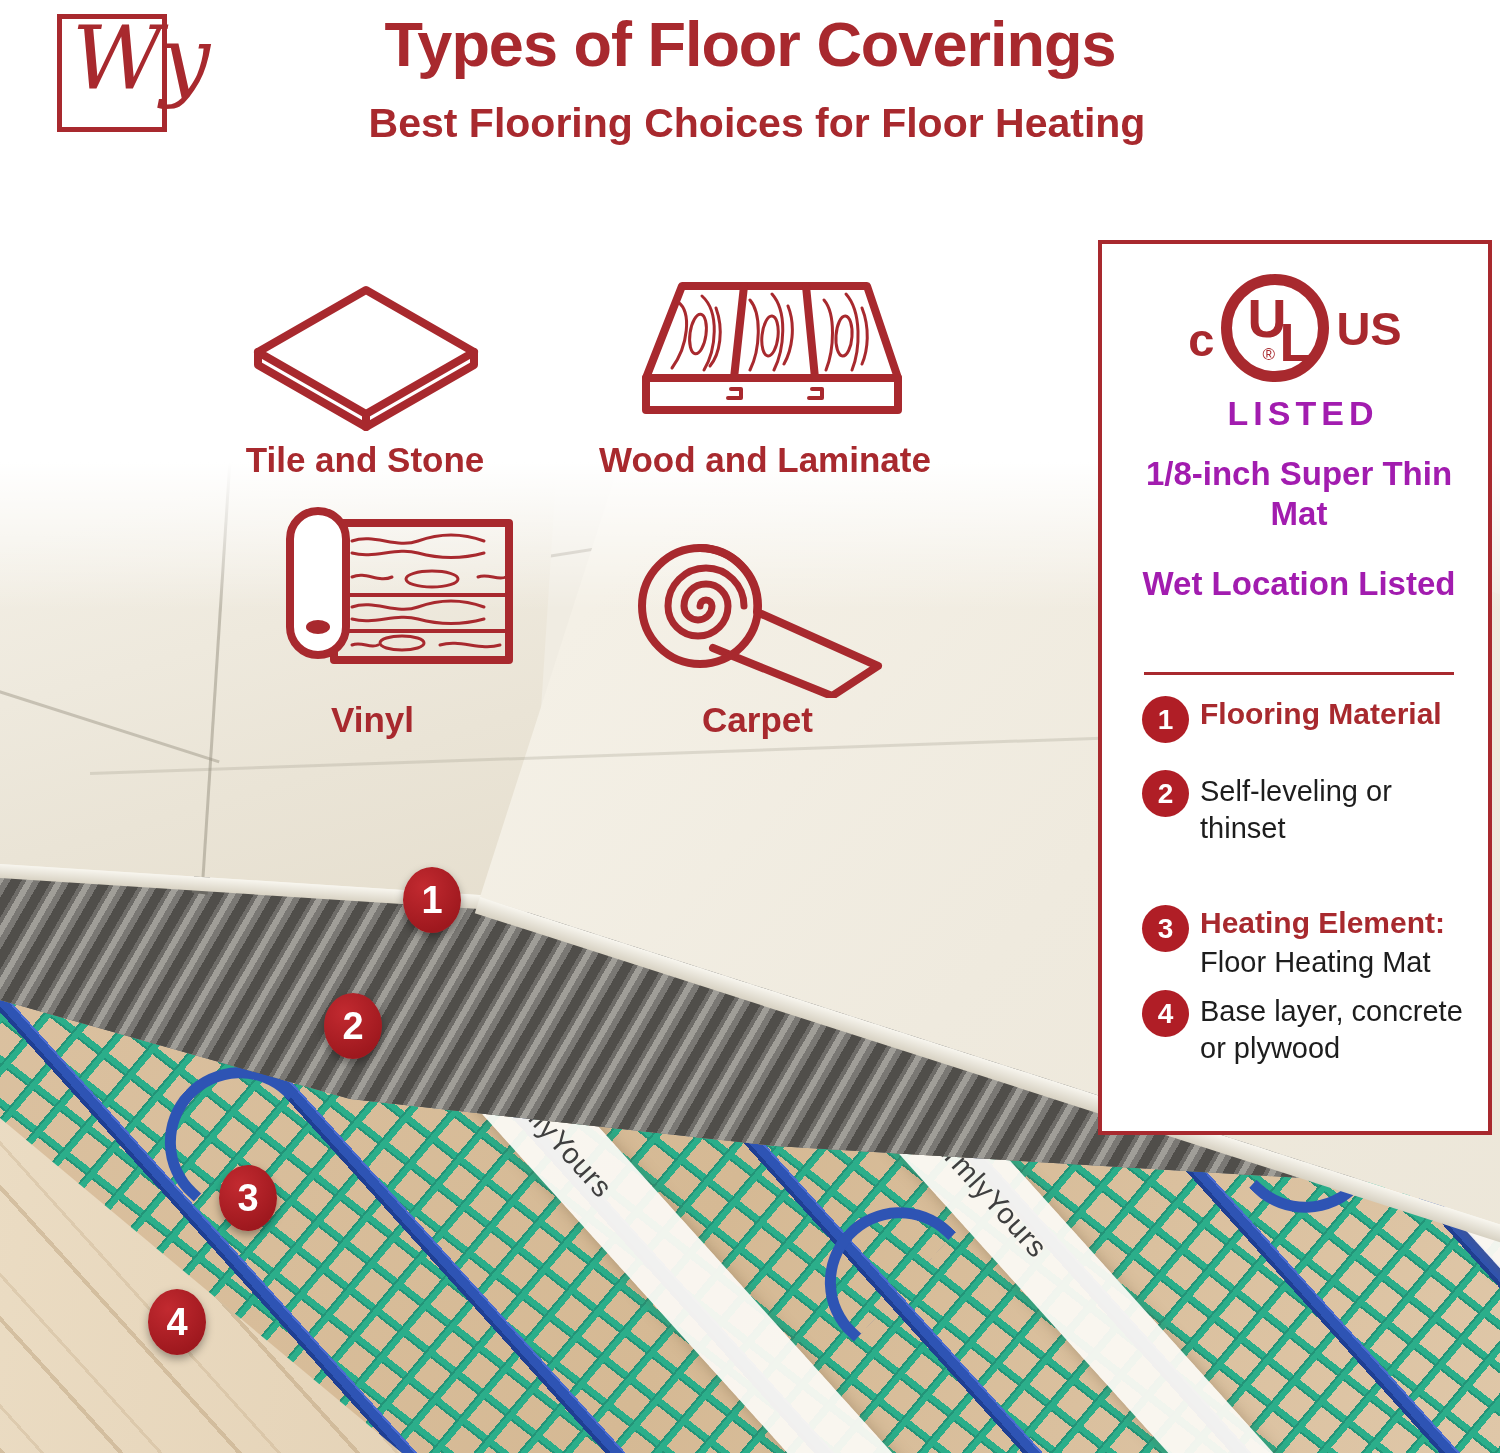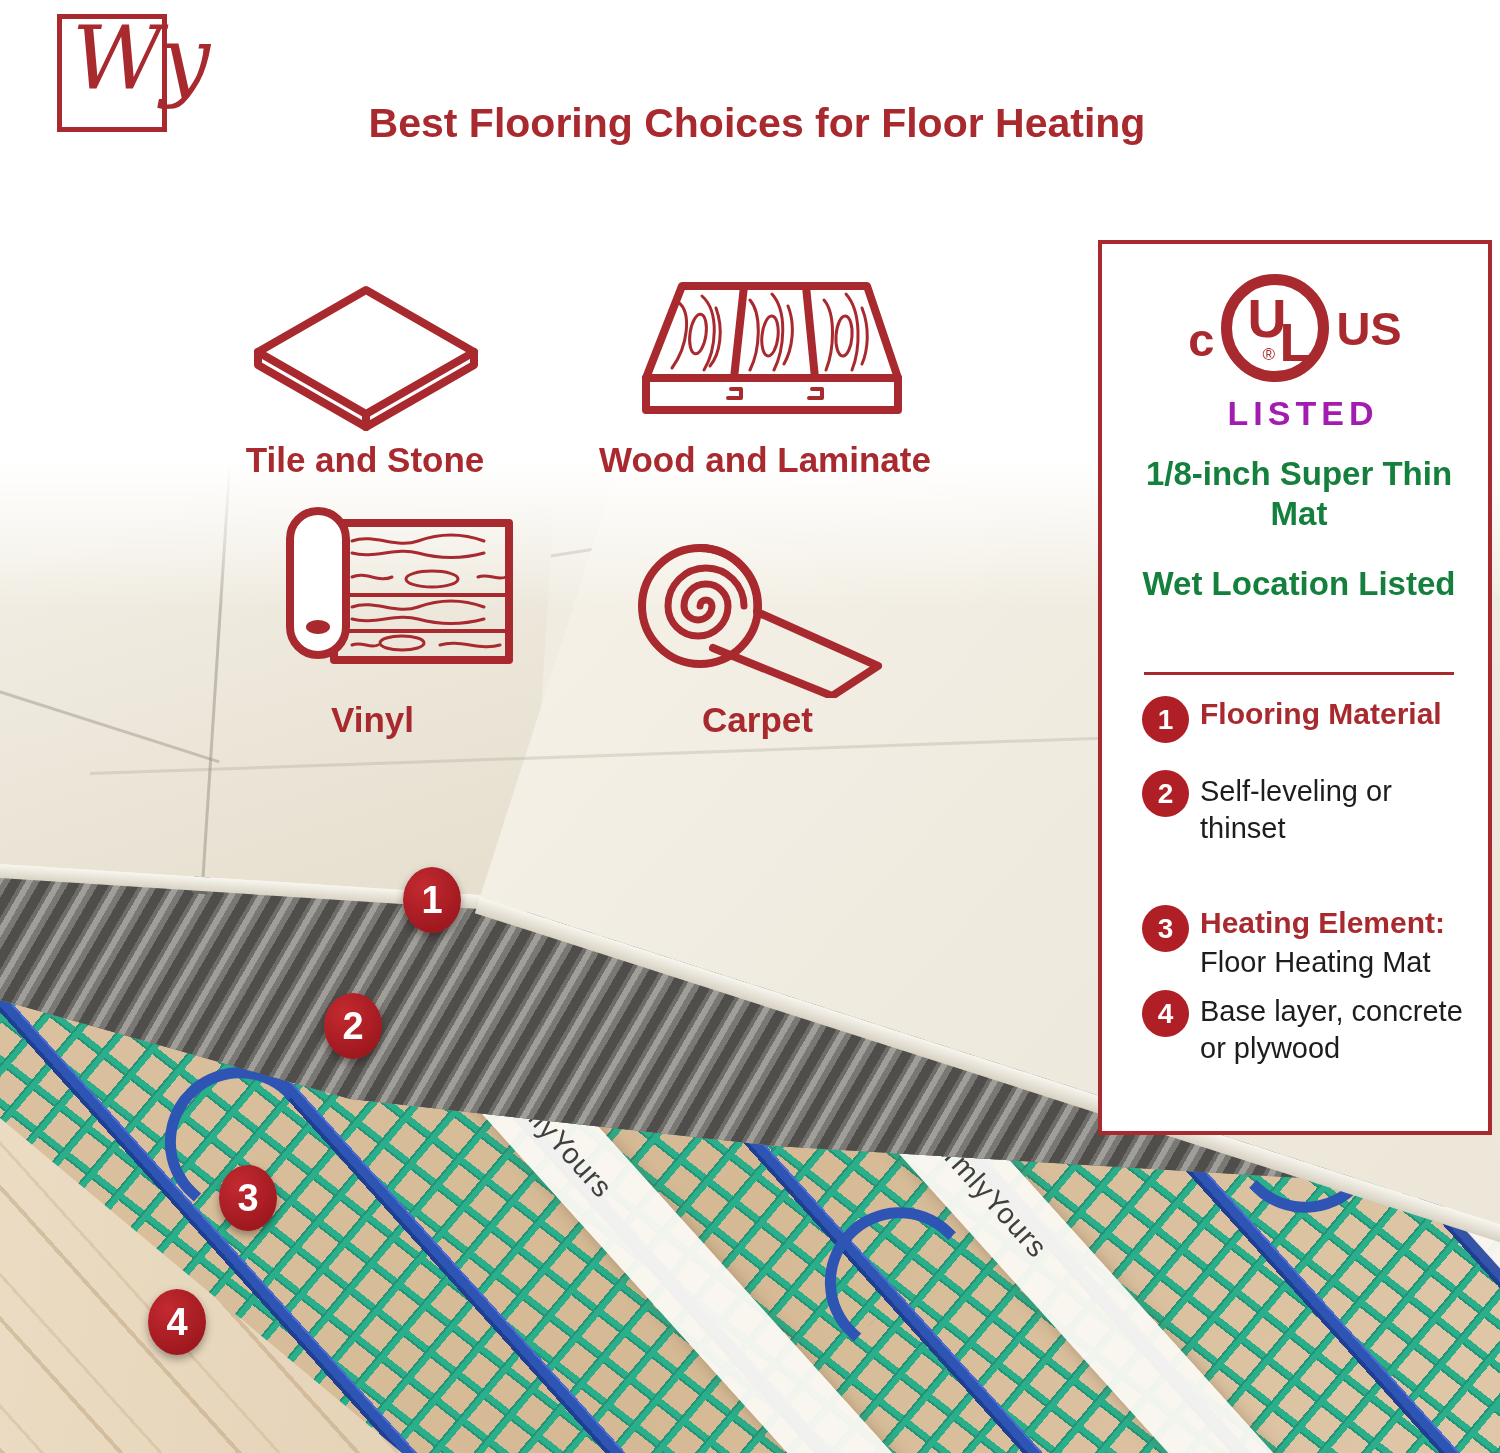--- a/index.html
+++ b/index.html
@@ -126,21 +126,21 @@
   .ul-c { align-self:flex-start; margin-top:38px; }
   .ul-us { align-self:flex-end; margin-bottom:26px; }
   .ul-circle { position:relative; width:108px; height:108px; border:11px solid #A8292E;
     border-radius:50%; background:#fff; }
   .ul-u { position:absolute; left:15px; top:2px;  font-size:54px; font-weight:bold; color:#A8292E; }
   .ul-l { position:absolute; left:47px; top:26px; font-size:54px; font-weight:bold; color:#A8292E; }
   .ul-r { position:absolute; left:30px; top:60px; font-size:17px; color:#A8292E; }
   .ul-listed { position:absolute; left:8px; top:150px; width:100%; text-align:center;
     font-size:34px; font-weight:bold; color:#a21caf; letter-spacing:5px; }
   .feature { position:absolute; left:37px; width:320px; text-align:center;
-    font-size:33px; font-weight:bold; color:#15803d; line-height:1.2; }
+    font-size:33px; font-weight:bold; color:#a21caf; line-height:1.2; }
   #feature0 { top:210px; }
   #feature1 { top:320px; }
   .panel-divider { position:absolute; left:42px; top:428px; width:310px; height:3px;
     background:#A8292E; }
   .layer-item { position:absolute; left:40px; width:330px; }
   #layer0 { top:452px; } #layer1 { top:526px; } #layer2 { top:661px; } #layer3 { top:746px; }
   .layer-badge { position:absolute; left:0; top:0; width:47px; height:47px; border-radius:50%;
     background:#B01E26; color:#fff; font-size:28px; font-weight:bold;
     display:flex; align-items:center; justify-content:center; }
   .layer-text { margin-left:58px; width:272px; }
@@ -149,20 +149,21 @@
   .layer-desc:empty { display:none; }
 </style>
 </head>
 <body>
 
 <div class="stage">
 
   <div class="logo-box">
     <span>Wy</span>
   </div>
+  <div class="title">Types of Floor Coverings</div>
   <div class="subtitle">Best Flooring Choices for Floor Heating</div>
 
   <div class="ficon" style="left:250px;top:282px;">
     <svg width="232" height="158" viewBox="0 0 232 158" fill="none" stroke="#A8292E" stroke-width="8" stroke-linejoin="round" stroke-linecap="round">
       <path d="M116 8 L224 70 L116 132 L8 70 Z"></path>
       <path d="M8 70 v13 L116 145 L224 83 v-13"></path>
       <path d="M116 132 v13"></path>
     </svg>
   </div>
   <div class="ficon" style="left:612px;top:276px;">

